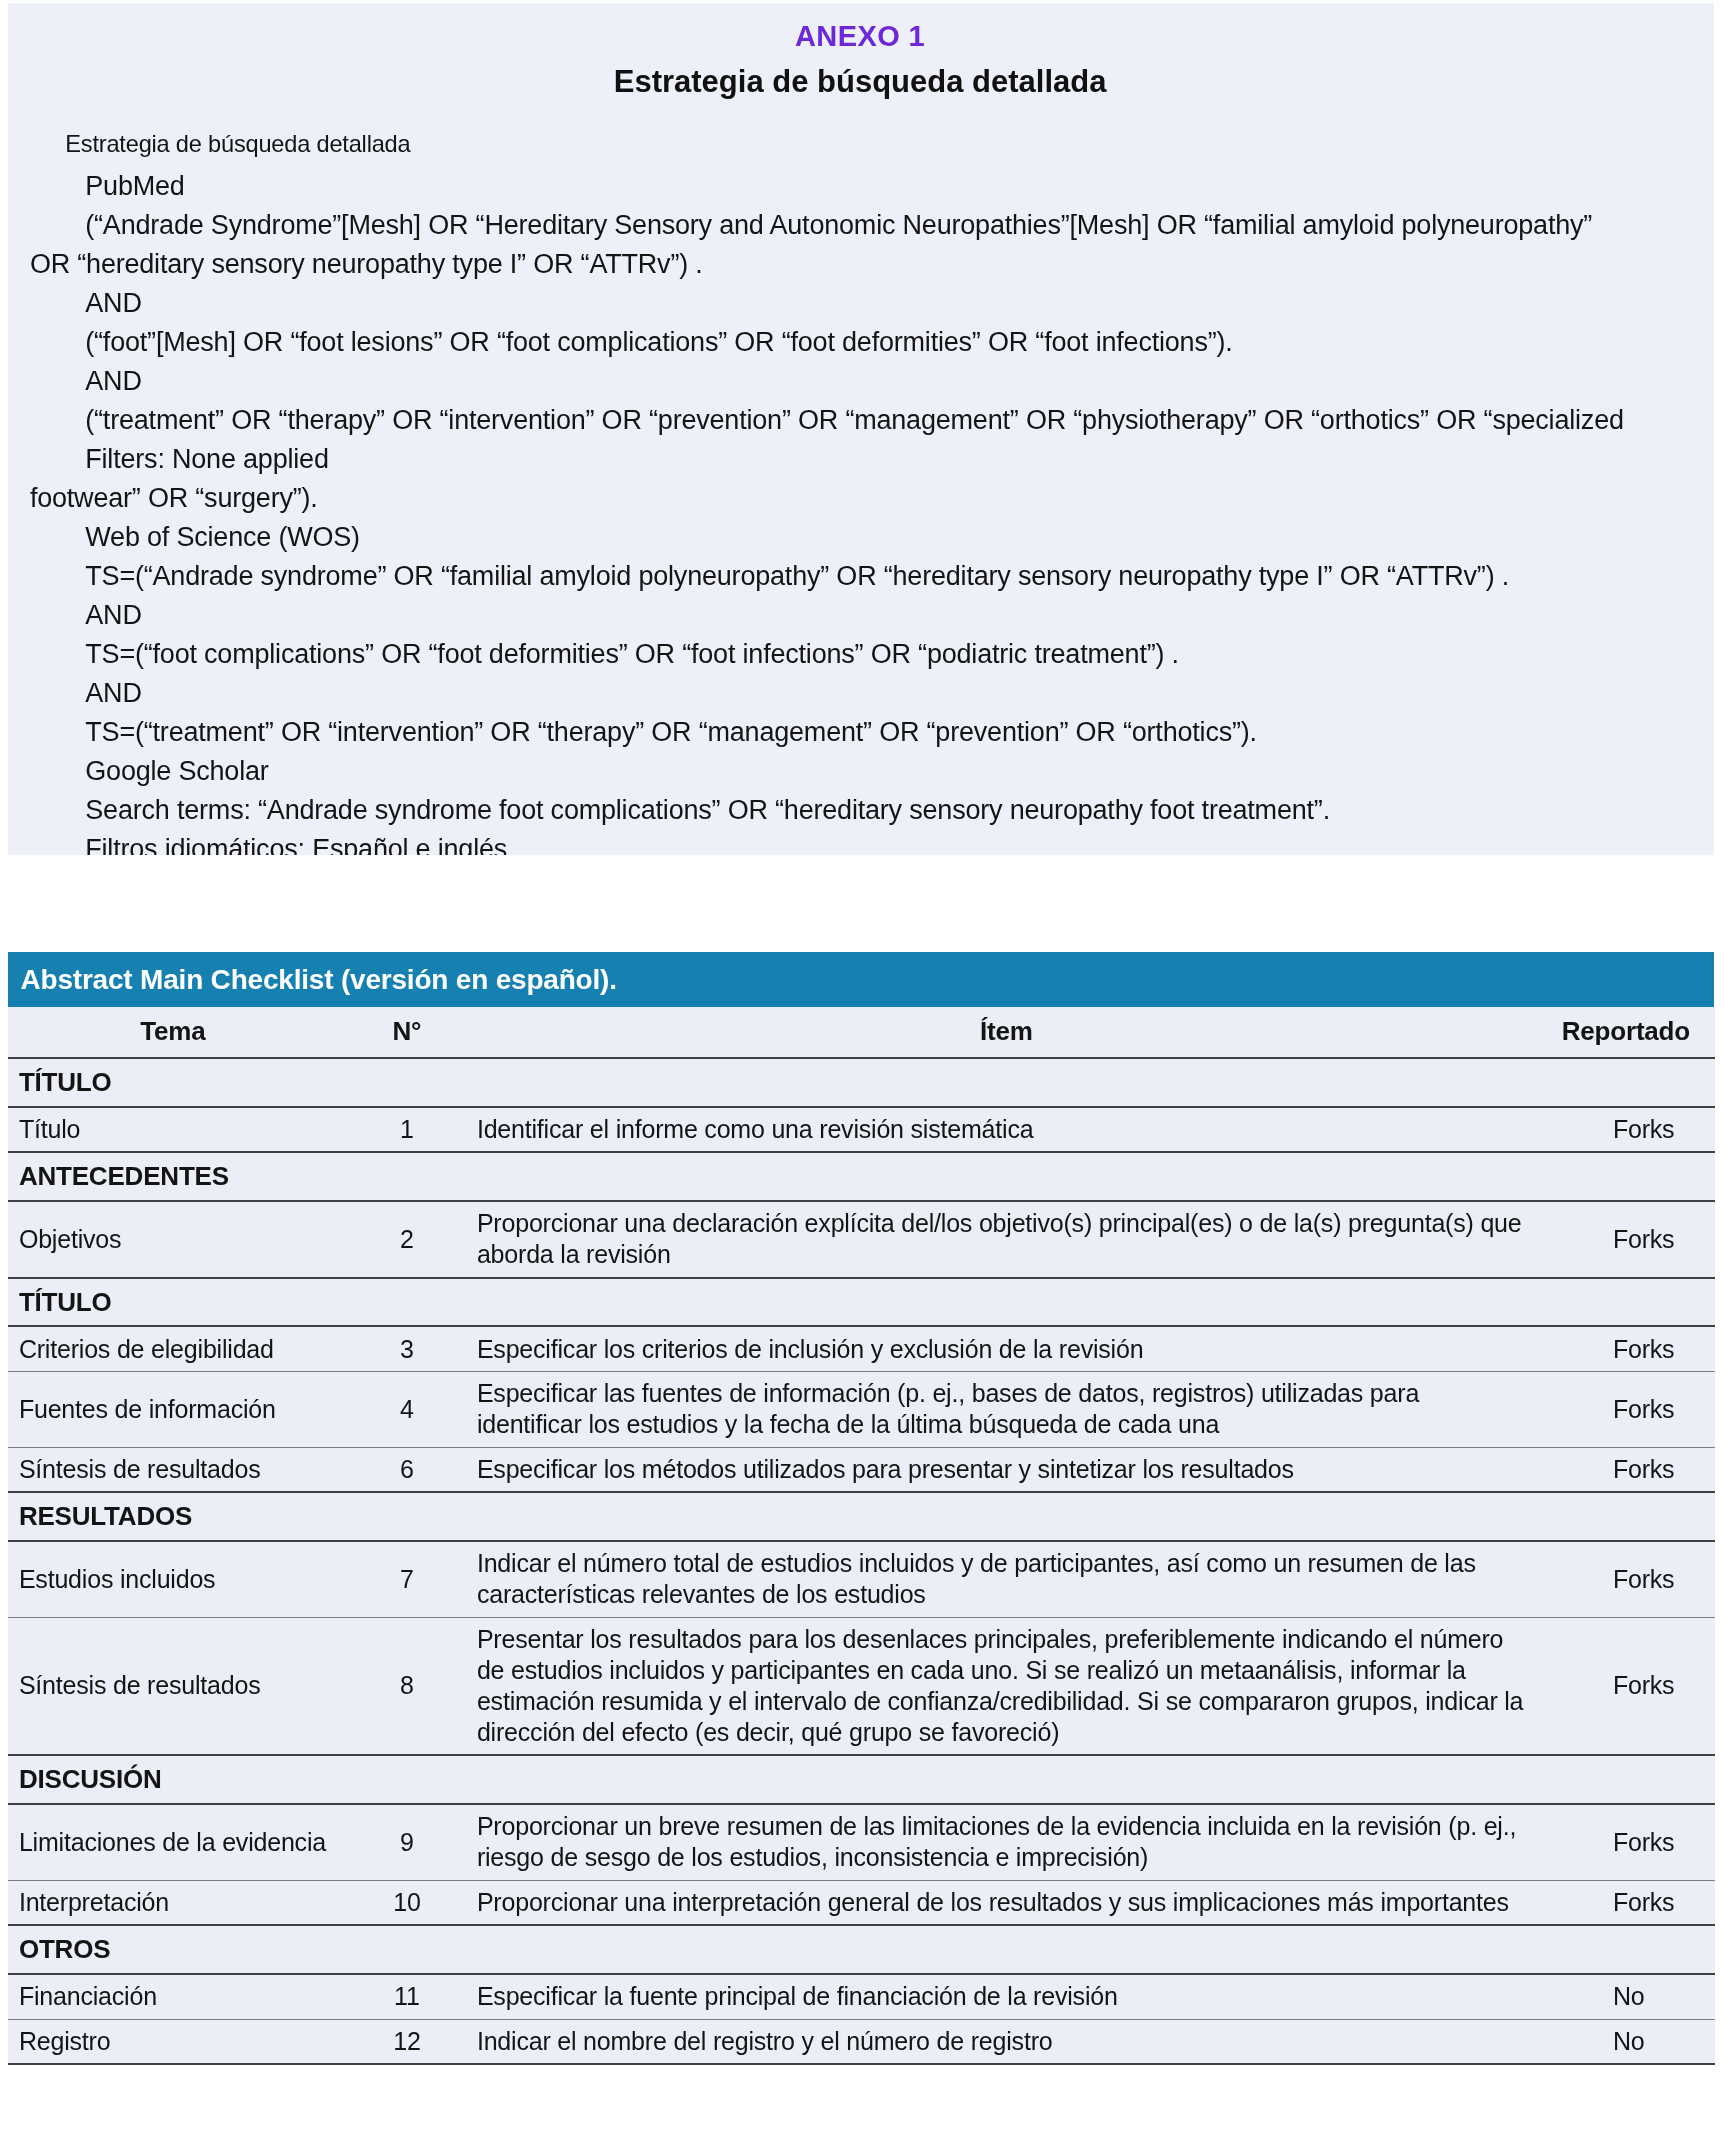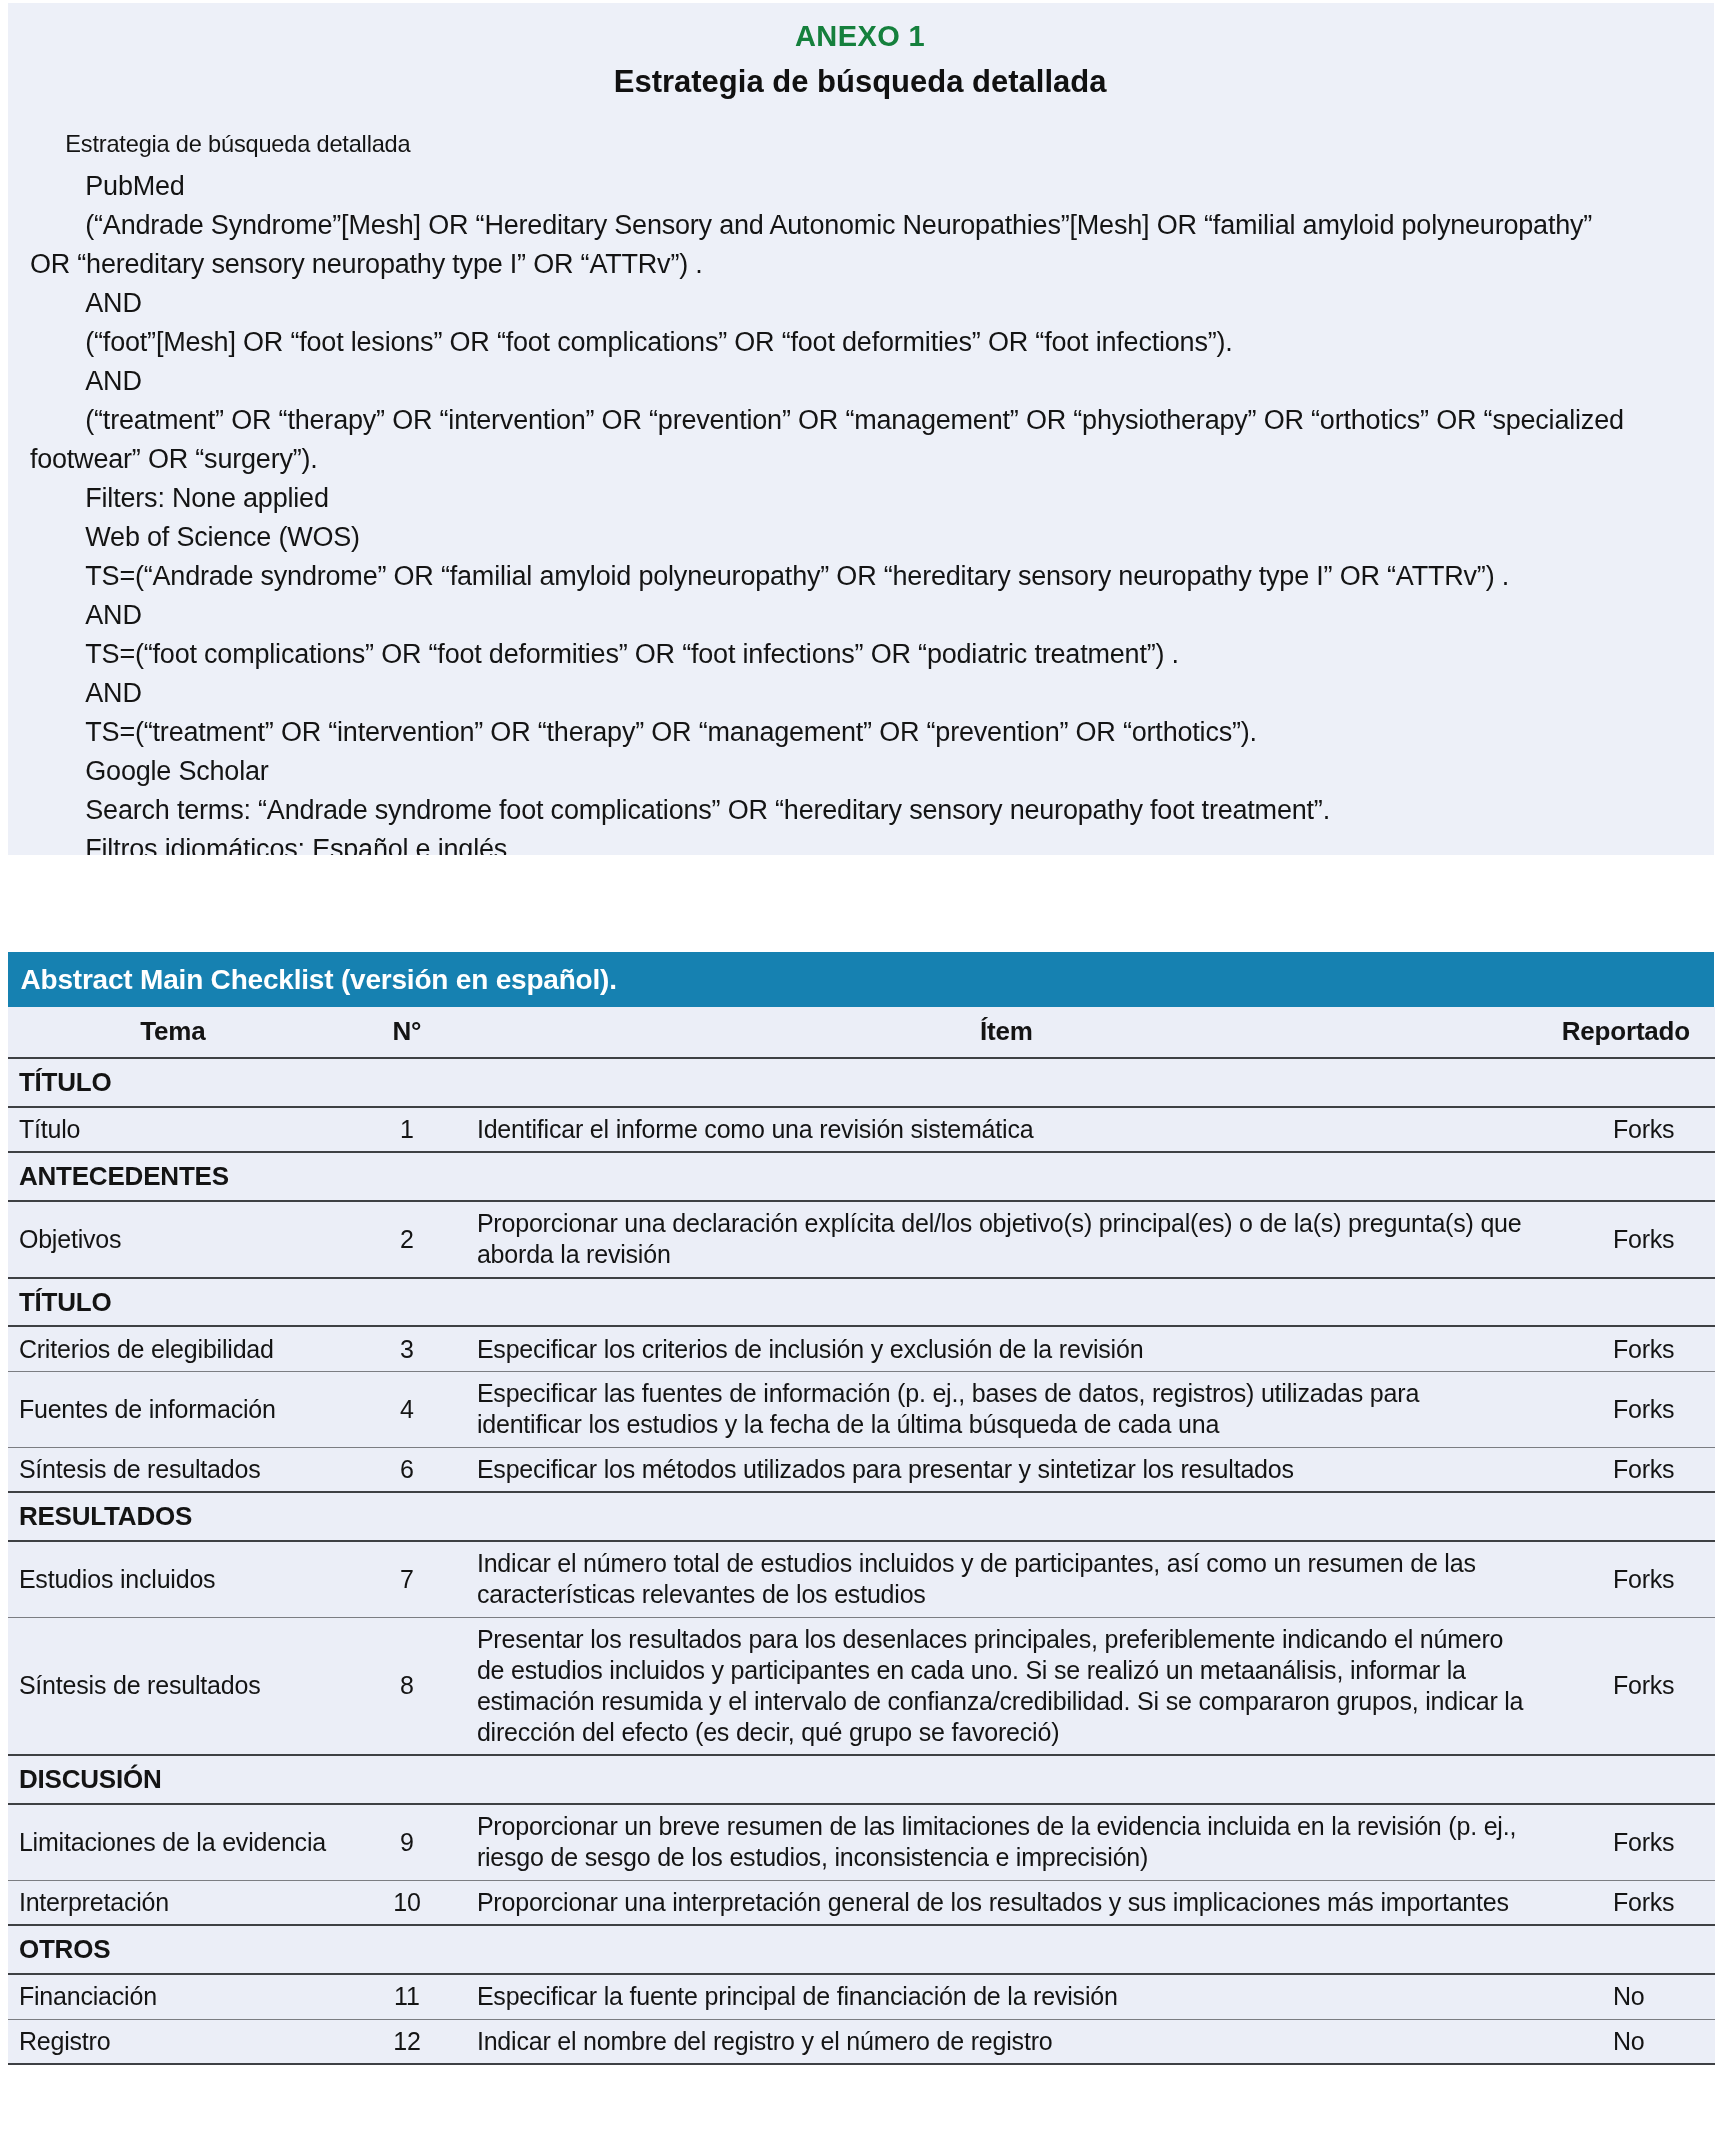--- a/index.html
+++ b/index.html
@@ -13,21 +13,21 @@
   .searchbox{
     margin:3.1px 0 0 7.9px;
     width:1706px;height:852px;
     box-sizing:border-box;
     background:#edf0f8;
     padding:12.6px 22px 0 20.4px;
     overflow:hidden;
   }
   .annex-label{
     margin:4.7px 0 0 0;text-align:center;
-    font-size:29px;font-weight:bold;letter-spacing:0.4px;color:#15803d;
+    font-size:29px;font-weight:bold;letter-spacing:0.4px;color:#6d28d9;
   }
   .annex-title{
     margin:10.2px 0 0 0;text-align:center;
     font-size:31px;font-weight:bold;color:#111;
   }
   .search-intro{
     margin-top:31px;padding-left:37px;
     font-size:23.6px;letter-spacing:-0.2px;
   }
   .search-lines{margin-top:9.4px;}
@@ -91,22 +91,22 @@
   <h2 class="annex-title">Estrategia de búsqueda detallada</h2>
   <div class="search-intro">Estrategia de búsqueda detallada</div>
   <div class="search-lines">
       <div class="sline heading"><span>PubMed</span></div>
       <div class="sline line"><span>(“Andrade Syndrome”[Mesh] OR “Hereditary Sensory and Autonomic Neuropathies”[Mesh] OR “familial amyloid polyneuropathy”</span></div>
       <div class="sline cont"><span>OR “hereditary sensory neuropathy type I” OR “ATTRv”) .</span></div>
       <div class="sline line"><span>AND</span></div>
       <div class="sline line"><span>(“foot”[Mesh] OR “foot lesions” OR “foot complications” OR “foot deformities” OR “foot infections”).</span></div>
       <div class="sline line"><span>AND</span></div>
       <div class="sline line"><span>(“treatment” OR “therapy” OR “intervention” OR “prevention” OR “management” OR “physiotherapy” OR “orthotics” OR “specialized</span></div>
+      <div class="sline line"><span>Filters: None applied</span></div>
       <div class="sline cont"><span>footwear” OR “surgery”).</span></div>
-      <div class="sline line"><span>Filters: None applied</span></div>
       <div class="sline heading"><span>Web of Science (WOS)</span></div>
       <div class="sline line"><span>TS=(“Andrade syndrome” OR “familial amyloid polyneuropathy” OR “hereditary sensory neuropathy type I” OR “ATTRv”) .</span></div>
       <div class="sline line"><span>AND</span></div>
       <div class="sline line"><span>TS=(“foot complications” OR “foot deformities” OR “foot infections” OR “podiatric treatment”) .</span></div>
       <div class="sline line"><span>AND</span></div>
       <div class="sline line"><span>TS=(“treatment” OR “intervention” OR “therapy” OR “management” OR “prevention” OR “orthotics”).</span></div>
       <div class="sline heading"><span>Google Scholar</span></div>
       <div class="sline line"><span>Search terms: “Andrade syndrome foot complications” OR “hereditary sensory neuropathy foot treatment”.</span></div>
       <div class="sline line"><span>Filtros idiomáticos: Español e inglés.</span></div>
     </div>

